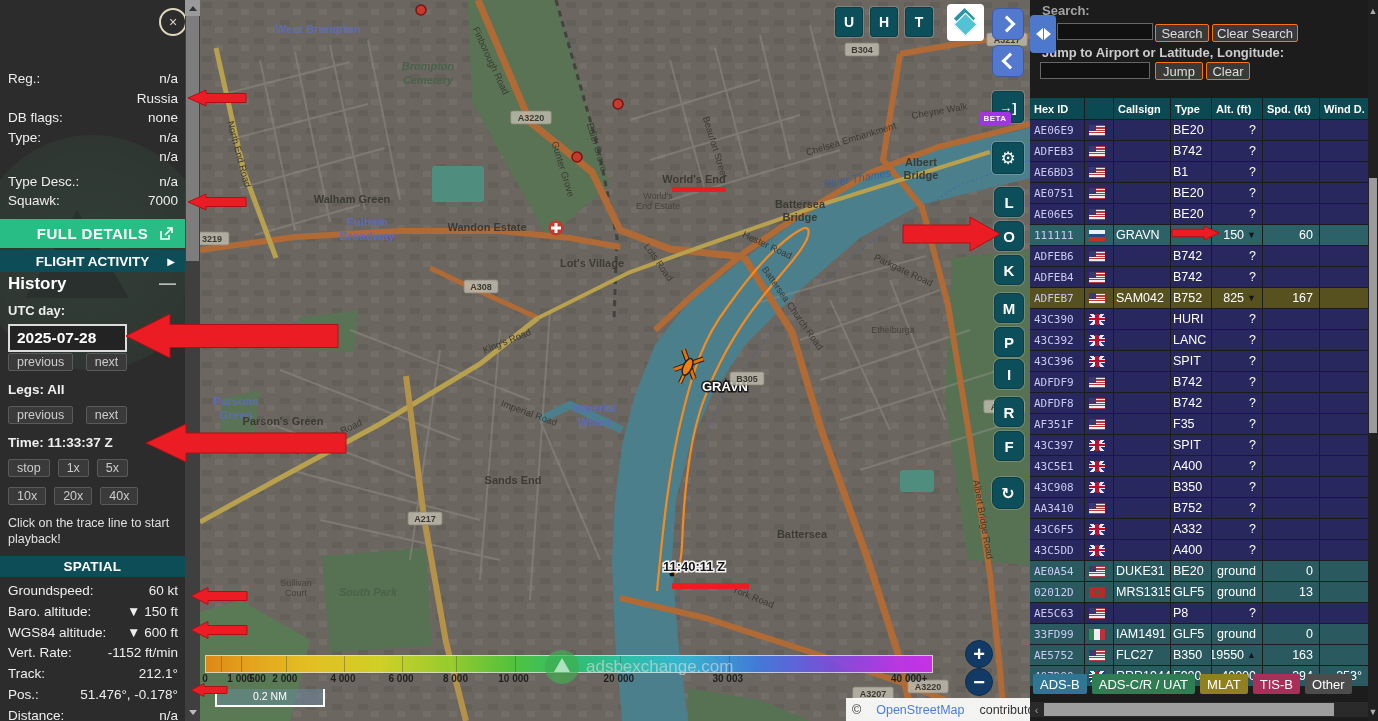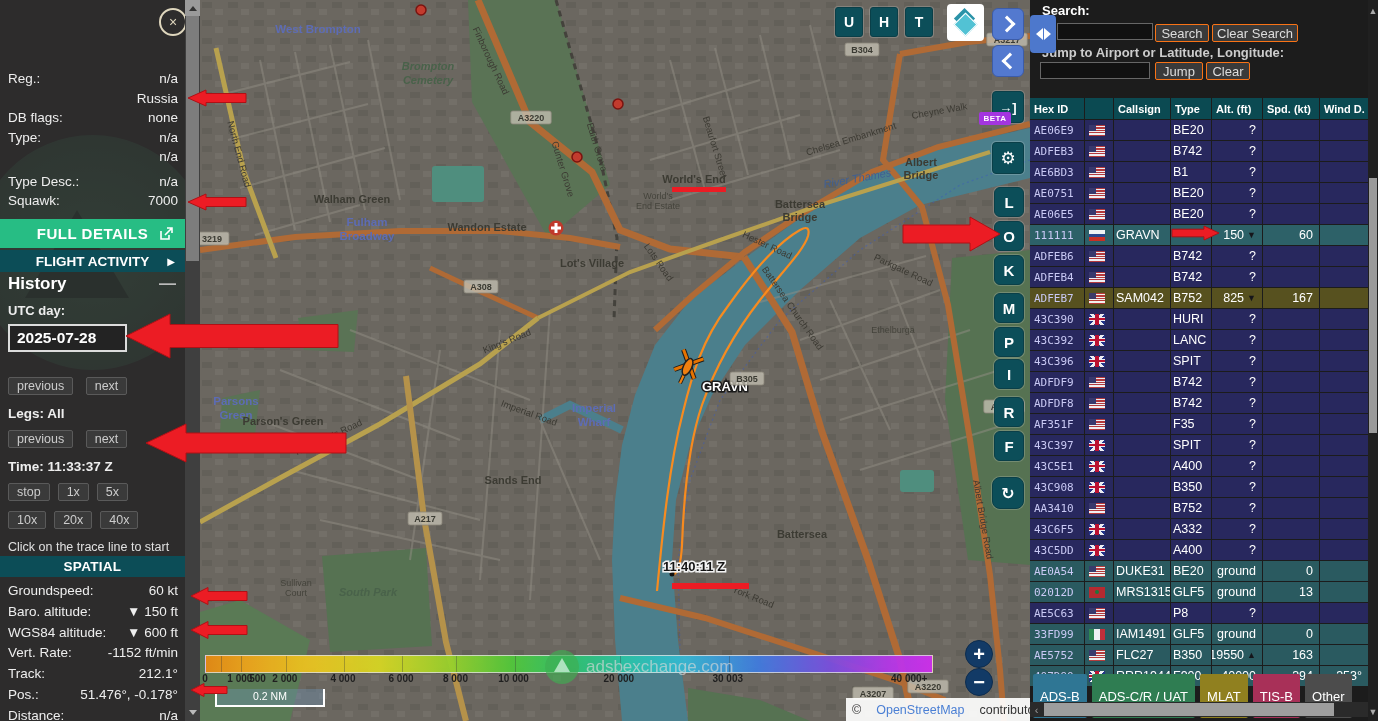--- a/index.html
+++ b/index.html
@@ -64,21 +64,21 @@
     font-size:15px;font-weight:700;display:flex;align-items:center;justify-content:center;letter-spacing:.5px;}
   #full-details svg{position:absolute;right:12px;}
   #flight-activity{position:absolute;left:0;top:250px;width:185px;height:22px;background:#0c4d57;color:#fff;z-index:6;
     font-size:13.5px;font-weight:700;display:flex;align-items:center;justify-content:center;}
   #flight-activity .tri{position:absolute;right:10px;font-size:10px;}
   #history-hdr{position:absolute;left:8px;top:274px;width:168px;z-index:6;font-size:17px;font-weight:700;
     display:flex;justify-content:space-between;color:#fff;}
   #history-body{position:absolute;left:8px;top:303px;width:172px;z-index:6;}
   .h-label{font-size:13px;font-weight:700;color:#eee;margin-bottom:6px;}
   #utc-input{width:108px;background:#232323;border:2px solid #dcdcdc;color:#fff;font-weight:700;font-size:15.5px;
-    padding:3px 0 3px 7px;font-family:"Liberation Sans",sans-serif;margin-bottom:24px;}
+    padding:3px 0 3px 7px;font-family:"Liberation Sans",sans-serif;margin-bottom:0;}
   .btn{display:inline-block;background:#3a3a3a;border:1px solid #5a5a5a;border-radius:2px;color:#ccc;
     font-size:12.5px;padding:1px 8px;margin-right:8px;margin-bottom:9px;}
   .h-inline{font-size:13.5px;font-weight:700;margin:2px 0 8px;}
   #hint{font-size:12.5px;color:#e0e0e0;line-height:1.25;margin-top:2px;}
   #spatial-hdr{position:absolute;left:0;top:556px;width:185px;height:21px;background:#0c4d57;color:#fff;z-index:6;
     font-size:13.5px;font-weight:700;display:flex;align-items:center;justify-content:center;letter-spacing:.3px;}
   #spatial-rows{position:absolute;left:8px;top:583px;width:170px;z-index:6;}
   .sp-row{display:flex;justify-content:space-between;height:20.8px;font-size:13.5px;}
   
   #sb-scroll{position:absolute;left:185px;top:0;width:15px;height:721px;background:#3f3f3f;z-index:5;}
@@ -86,21 +86,21 @@
   #sb-up .tri-up{border-left:4px solid transparent;border-right:4px solid transparent;border-bottom:5px solid #333;}
   #sb-thumb{position:absolute;left:1px;top:16px;width:13px;height:245px;background:#7d7d7d;}
   #sb-down{position:absolute;left:0;bottom:2px;width:15px;height:14px;display:flex;align-items:center;justify-content:center;}
   #sb-down .tri-down{border-left:4px solid transparent;border-right:4px solid transparent;border-top:5px solid #bbb;}
   
   #panel{position:absolute;left:1030px;top:0;width:348px;height:721px;background:#1c1c1c;z-index:5;color:#ddd;overflow:hidden;}
   #panel-toggle{position:absolute;left:0;top:15px;width:26px;height:38px;background:#4d78cc;border-radius:4px;z-index:7;
     display:flex;align-items:center;justify-content:center;}
   .tri-l{border-top:6px solid transparent;border-bottom:6px solid transparent;border-right:7px solid #fff;margin-right:1px;}
   .tri-r{border-top:6px solid transparent;border-bottom:6px solid transparent;border-left:7px solid #fff;}
-  #search-label{position:absolute;left:12px;top:3px;font-size:13px;font-weight:700;color:#ffffff;}
+  #search-label{position:absolute;left:12px;top:3px;font-size:13px;font-weight:700;color:#a3a3a3;}
   .p-input{position:absolute;background:#111;border:1px solid #666;height:15px;color:#eee;font-size:12px;padding:0 4px;}
   .p-btn{position:absolute;background:#3a3a3a;border:1px solid #f97316;border-radius:2px;color:#ddd;font-size:13px;
     display:flex;align-items:center;justify-content:center;}
   #jump-label{position:absolute;left:12px;top:45px;font-size:13px;font-weight:700;color:#ccc;white-space:nowrap;}
   
   #actable{position:absolute;left:0;top:98px;width:400px;}
   .trow{display:grid;grid-template-columns:54px 28px 56px 40px 50px 56px 48px 50px;grid-gap:1px;margin-bottom:1px;}
   .trow>div{height:20px;display:flex;align-items:center;overflow:hidden;}
   .thead>div{background:#0b4a52;color:#fff;font-size:11px;font-weight:700;height:21px;padding-left:4px;}
   .c-hex{font-family:"DejaVu Sans Mono",monospace;font-size:11px;color:#c9c9f4;padding-left:4px;}
@@ -117,21 +117,21 @@
   .f-ru{background:linear-gradient(#fff 0 33%,#2a4590 33% 66%,#d52b1e 66%);}
   .f-it{background:linear-gradient(90deg,#2e8b4f 0 33%,#fff 33% 66%,#ce2b37 66%);}
   .f-ma{background:#c1272d;}
   .f-ma:after{content:"";position:absolute;left:6px;top:3px;width:4px;height:4px;background:#1e7a38;border-radius:50%;}
   .f-gb{background:linear-gradient(45deg,transparent 42%,#fff 42% 58%,transparent 58%),
                linear-gradient(-45deg,transparent 42%,#fff 42% 58%,transparent 58%),#23348c;}
   .f-gb:before{content:"";position:absolute;left:0;top:3.5px;width:100%;height:4px;background:#fff;}
   .f-gb:after{content:"";position:absolute;left:6px;top:0;width:4px;height:100%;background:#c8102e;box-shadow:0 0 0 0 #fff;border-top:0;}
   .f-gb .bar{position:absolute;left:0;top:4.5px;width:100%;height:2px;background:#c8102e;z-index:2;}
   #filters{position:absolute;left:3px;top:674px;display:flex;gap:5px;}
-  .filter-btn{height:20px;padding:12px 7px;color:#fff;font-size:13px;display:flex;align-items:center;border-radius:2px;white-space:nowrap;}
+  .filter-btn{height:20px;padding:0 7px;color:#fff;font-size:13px;display:flex;align-items:center;border-radius:2px;white-space:nowrap;}
   #hscroll{position:absolute;left:0;top:702px;width:348px;height:15px;background:#2a2a2a;}
   #hthumb{position:absolute;left:14px;top:1px;width:290px;height:13px;background:#9e9e9e;}
   .harrow{position:absolute;top:0;width:13px;height:15px;color:#999;font-size:11px;display:flex;align-items:center;justify-content:center;}
   #vscroll{position:absolute;left:338px;top:0;width:10px;height:721px;background:#202020;}
   #vthumb{position:absolute;left:1px;top:178px;width:8px;height:255px;background:#9b9b9b;}
   .varrow{position:absolute;left:0;width:10px;color:#aaa;font-size:9px;text-align:center;}
   
   #annotations{position:absolute;left:0;top:0;z-index:9;pointer-events:none;}
 </style>
 </head>

